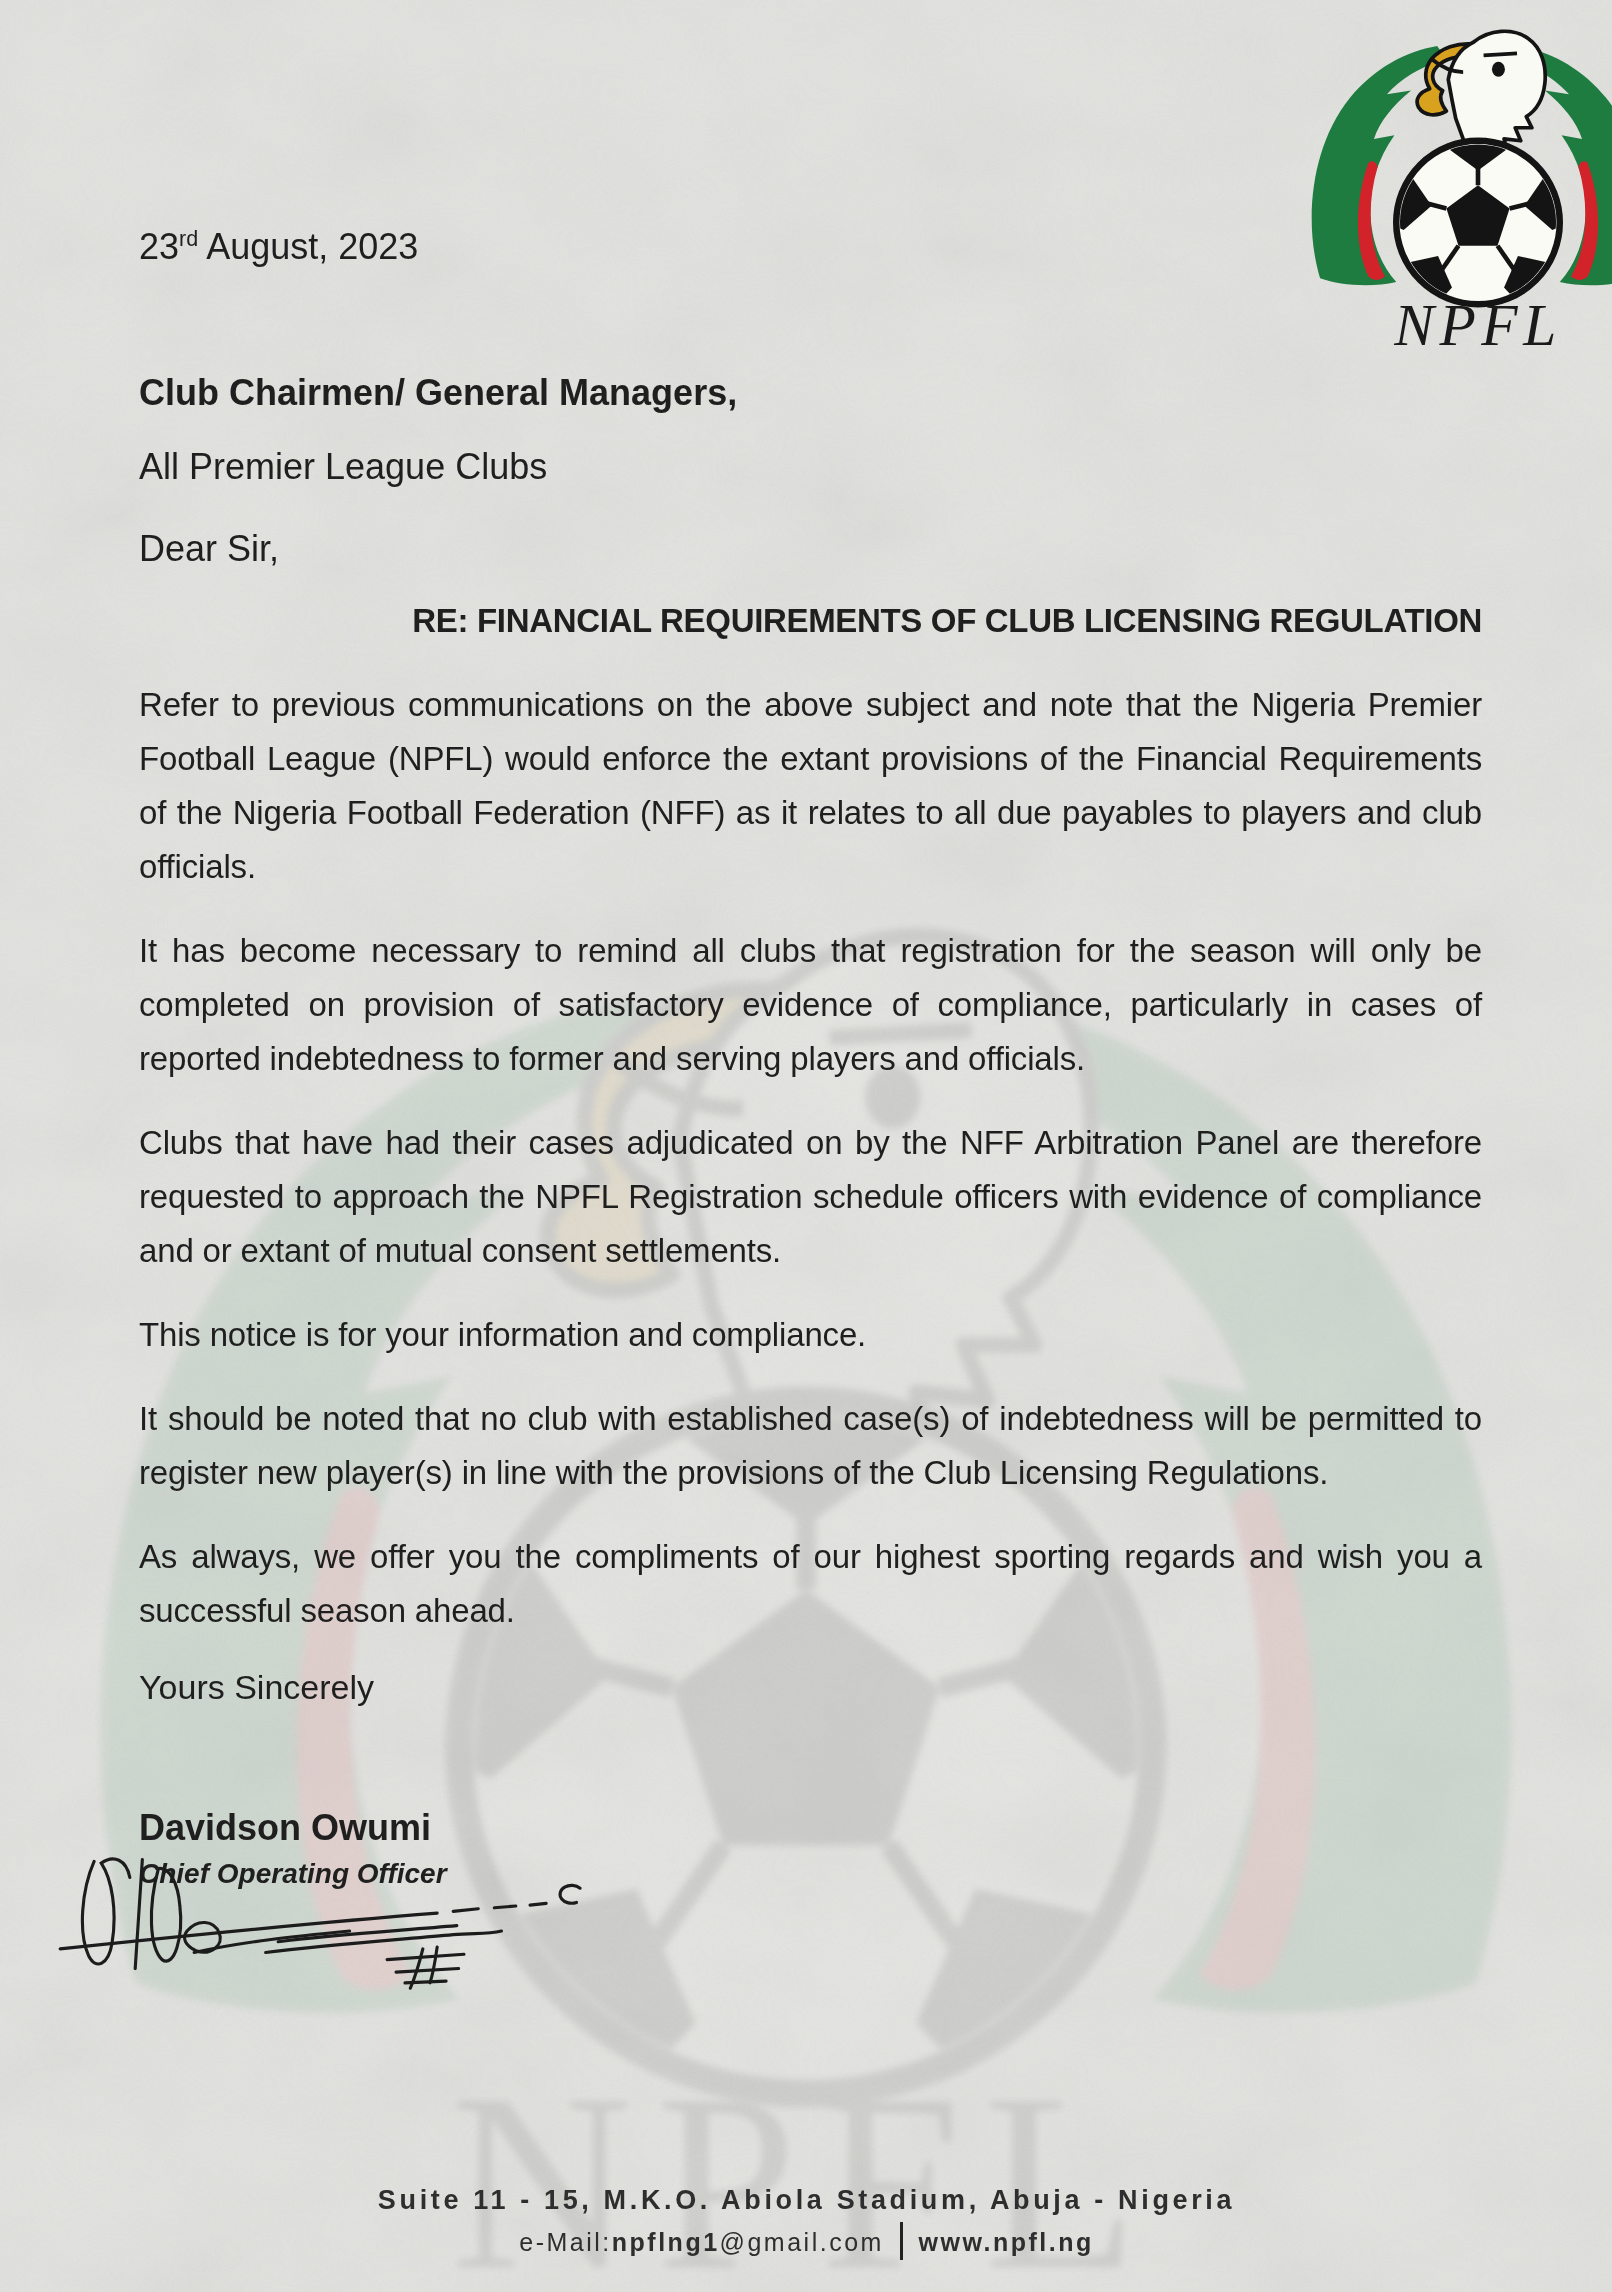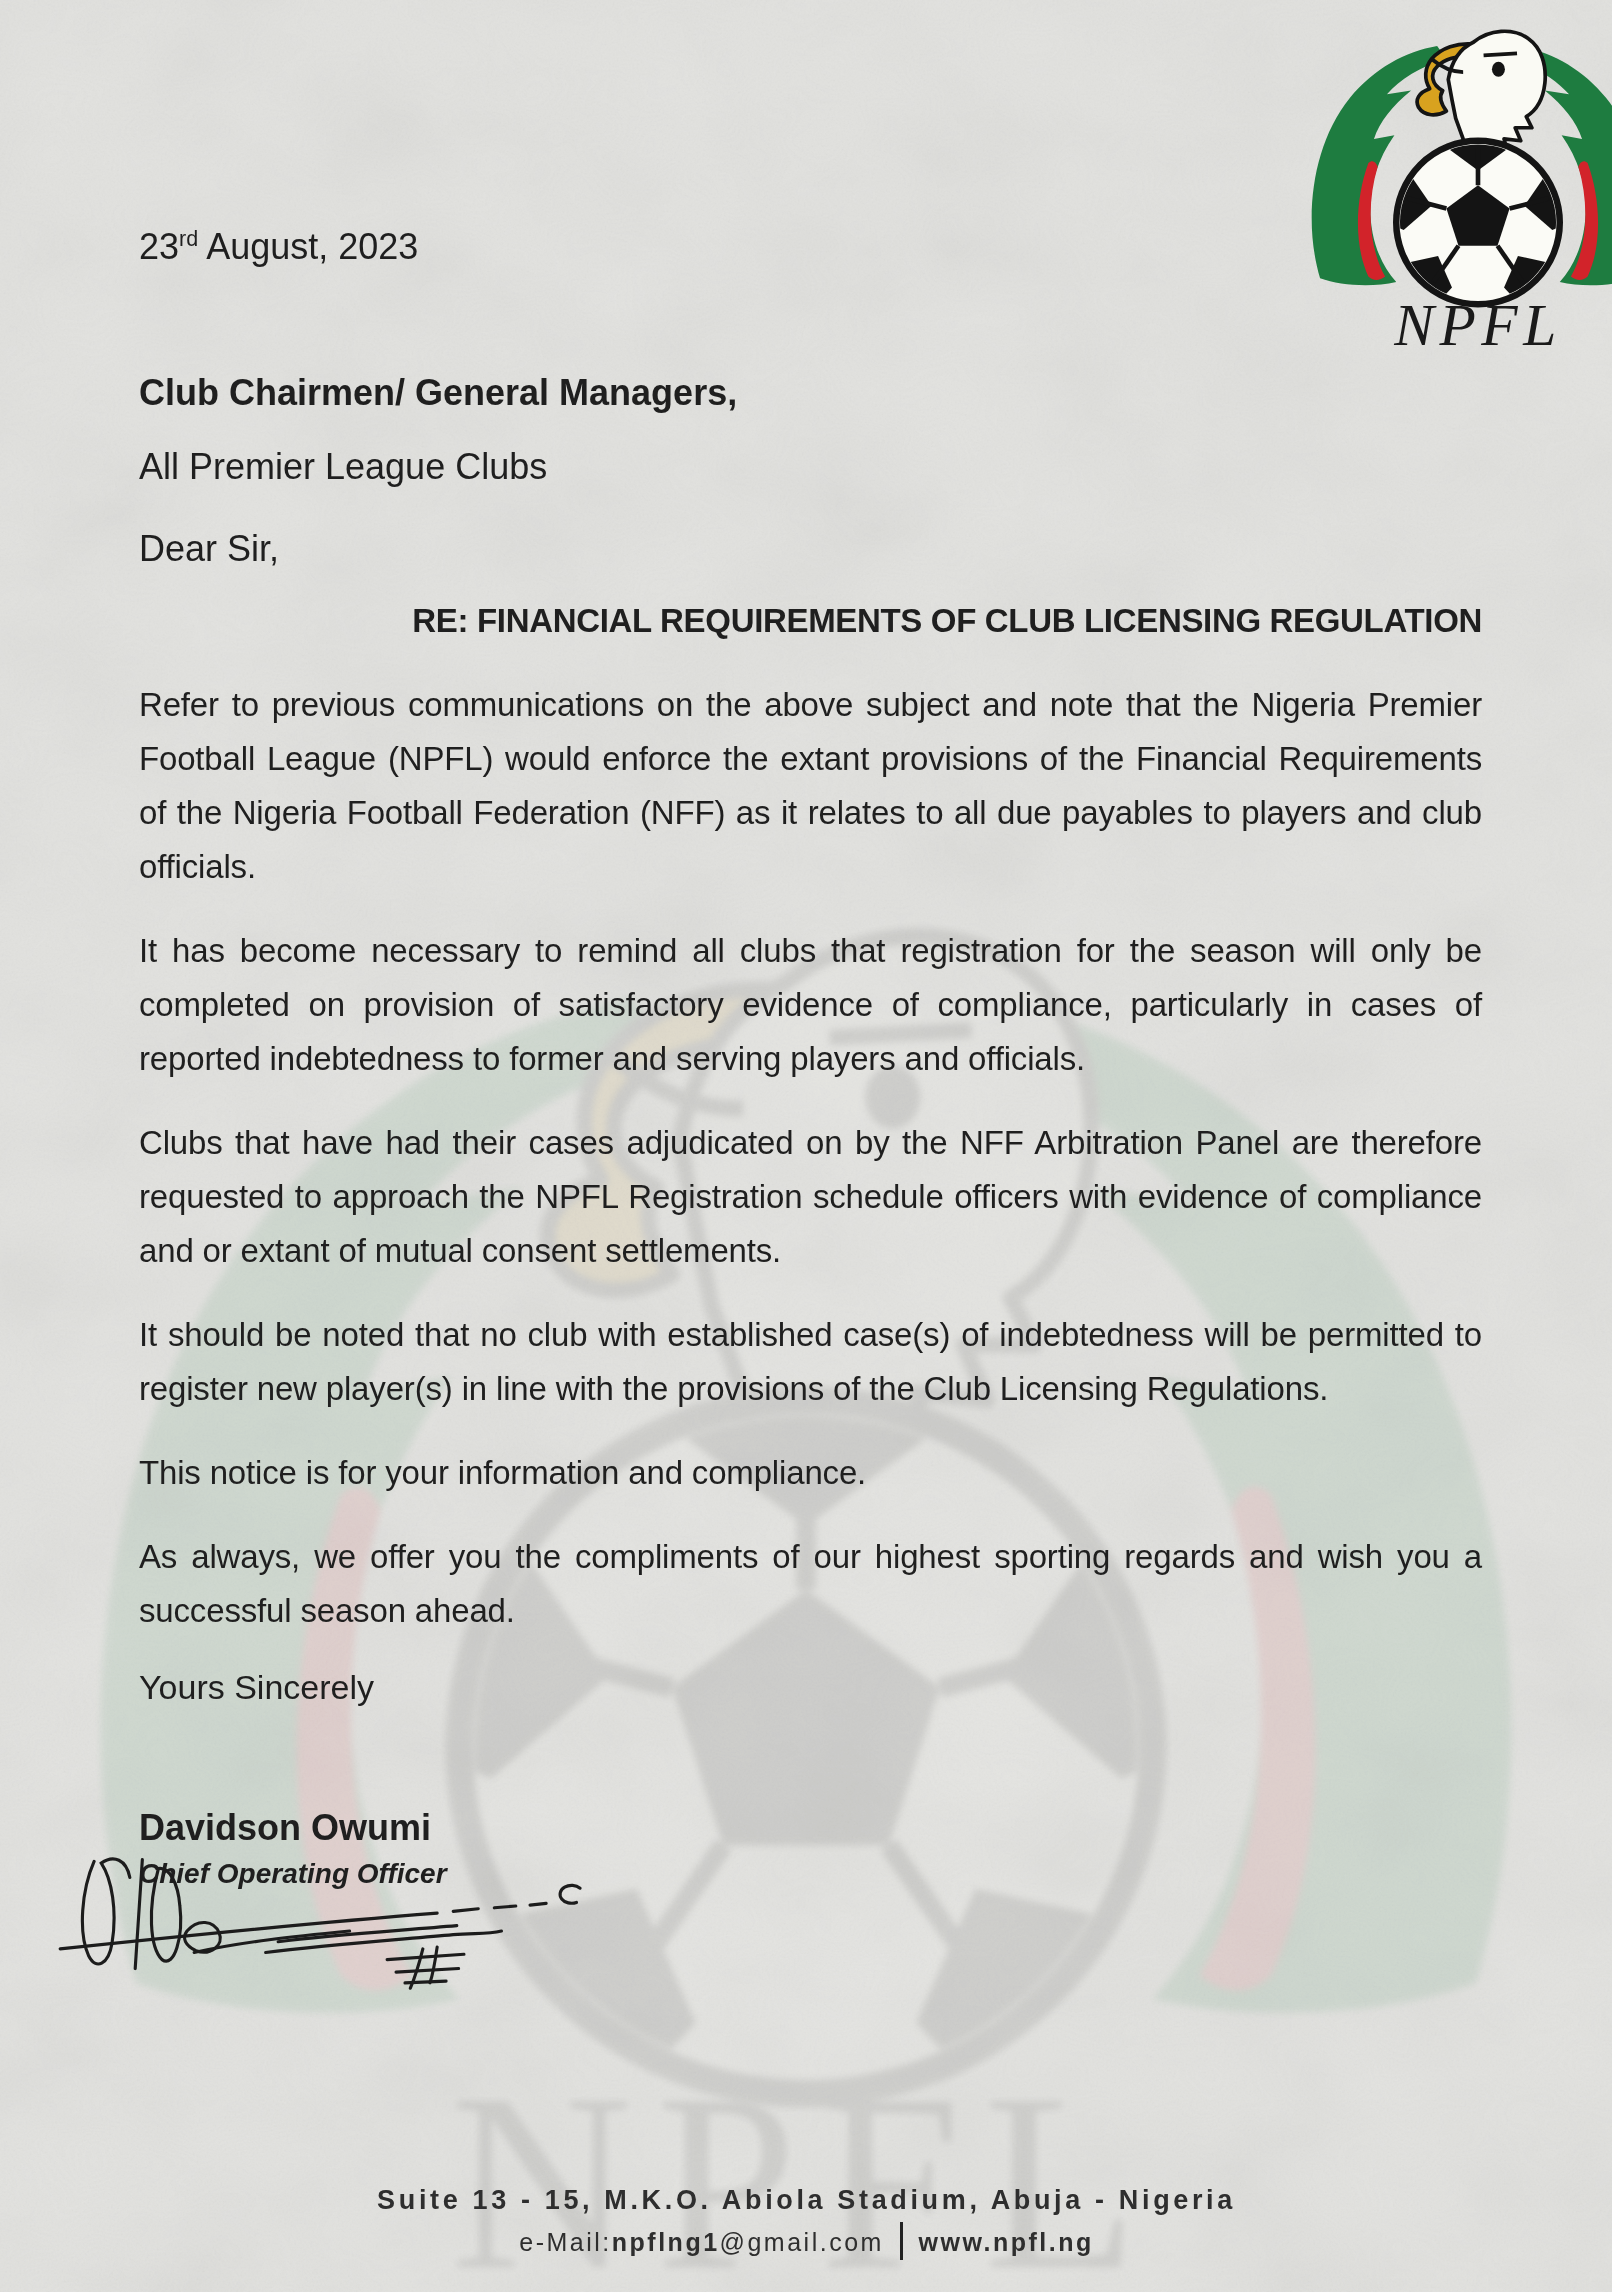--- a/index.html
+++ b/index.html
@@ -155,22 +155,22 @@
     <div class="date-line"><span>23</span><sup>rd</sup><span> August, 2023</span></div>
 
     <div class="addr1">Club Chairmen/ General Managers,</div>
     <div class="addr2">All Premier League Clubs</div>
     <div class="salutation">Dear Sir,</div>
     <div class="subject">RE: FINANCIAL REQUIREMENTS OF CLUB LICENSING REGULATION</div>
 
     <p class="body-par">Refer to previous communications on the above subject and note that the Nigeria Premier Football League (NPFL) would enforce the extant provisions of the Financial Requirements of the Nigeria Football Federation (NFF) as it relates to all due payables to players and club officials.</p>
     <p class="body-par">It has become necessary to remind all clubs that registration for the season will only be completed on provision of satisfactory evidence of compliance, particularly in cases of reported indebtedness to former and serving players and officials.</p>
     <p class="body-par">Clubs that have had their cases adjudicated on by the NFF Arbitration Panel are therefore requested to approach the NPFL Registration schedule officers with evidence of compliance and or extant of mutual consent settlements.</p>
+    <p class="body-par">This notice is for your information and compliance.</p>
     <p class="body-par">It should be noted that no club with established case(s) of indebtedness will be permitted to register new player(s) in line with the provisions of the Club Licensing Regulations.</p>
-    <p class="body-par">This notice is for your information and compliance.</p>
     <p class="body-par">As always, we offer you the compliments of our highest sporting regards and wish you a successful season ahead.</p>
 
     <div class="closing">Yours Sincerely</div>
 
     <div class="signer-name">Davidson Owumi</div>
     <div class="signer-title">Chief Operating Officer</div>
   </div>
 
   <div class="sig-block">
     <svg viewBox="0 0 690 150" xmlns="http://www.w3.org/2000/svg">
@@ -185,18 +185,18 @@
         <path d="M156,108 C210,96 268,90 330,84"></path>
         <path d="M250,96 C310,88 380,84 450,78"></path>
         <path d="M236,108 C300,100 380,94 446,88 C470,86 484,88 500,84"></path>
         <path d="M372,116 L458,110 M382,130 L452,126 M392,142 L438,140"></path>
         <path d="M412,104 C408,120 404,134 398,148 M428,102 C426,116 424,130 420,142"></path>
       </g>
     </svg>
   </div>
 
   <div class="footer">
-    <div class="footer-address">Suite 13 - 15, M.K.O. Abiola Stadium, Abuja - Nigeria</div>
+    <div class="footer-address">Suite 11 - 15, M.K.O. Abiola Stadium, Abuja - Nigeria</div>
     <div class="footer-contact"><span>e-Mail:</span><span class="fw-b">npflng1</span><span>@gmail.com</span><span class="sep-bar"></span><span class="fw-b">www.npfl.ng</span></div>
   </div>
 
 </div>
 
 
 </body></html>

